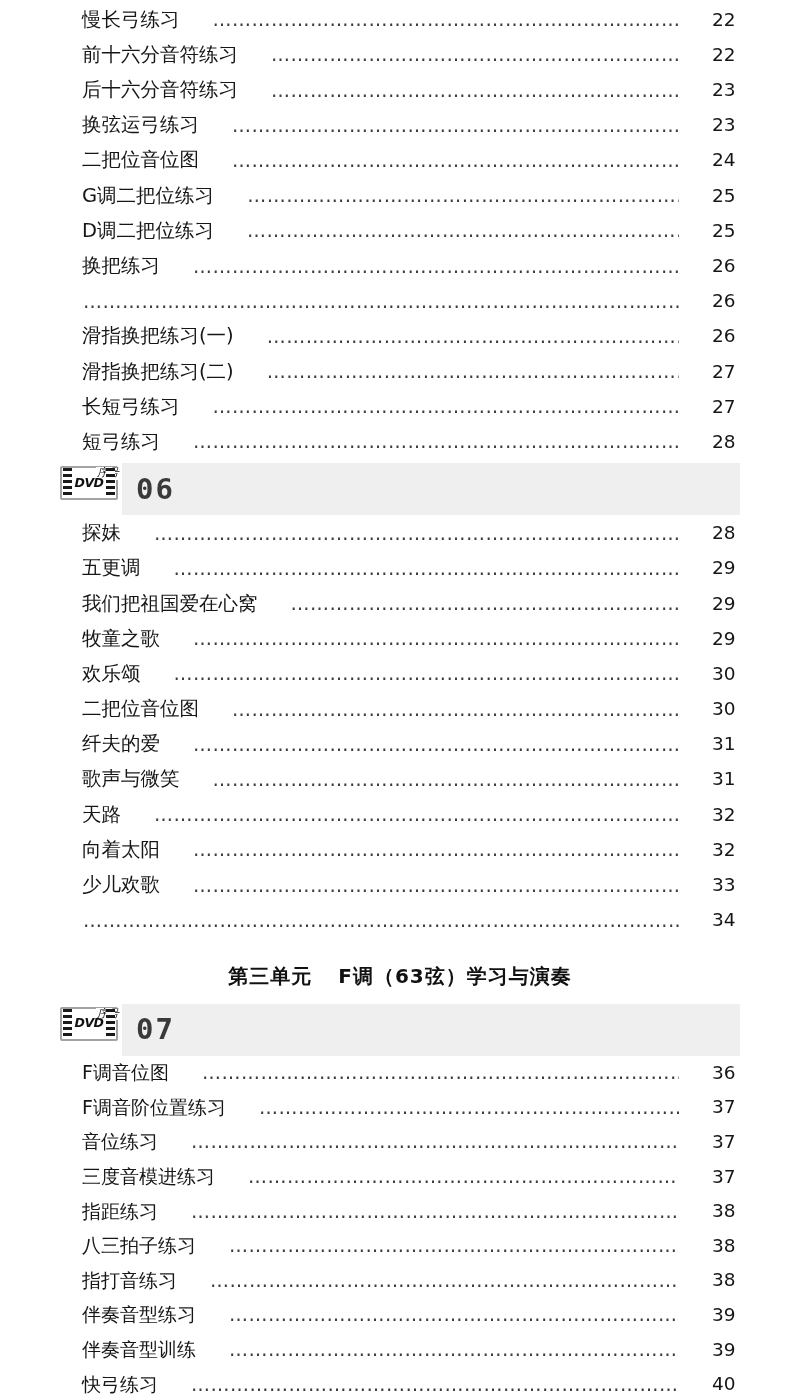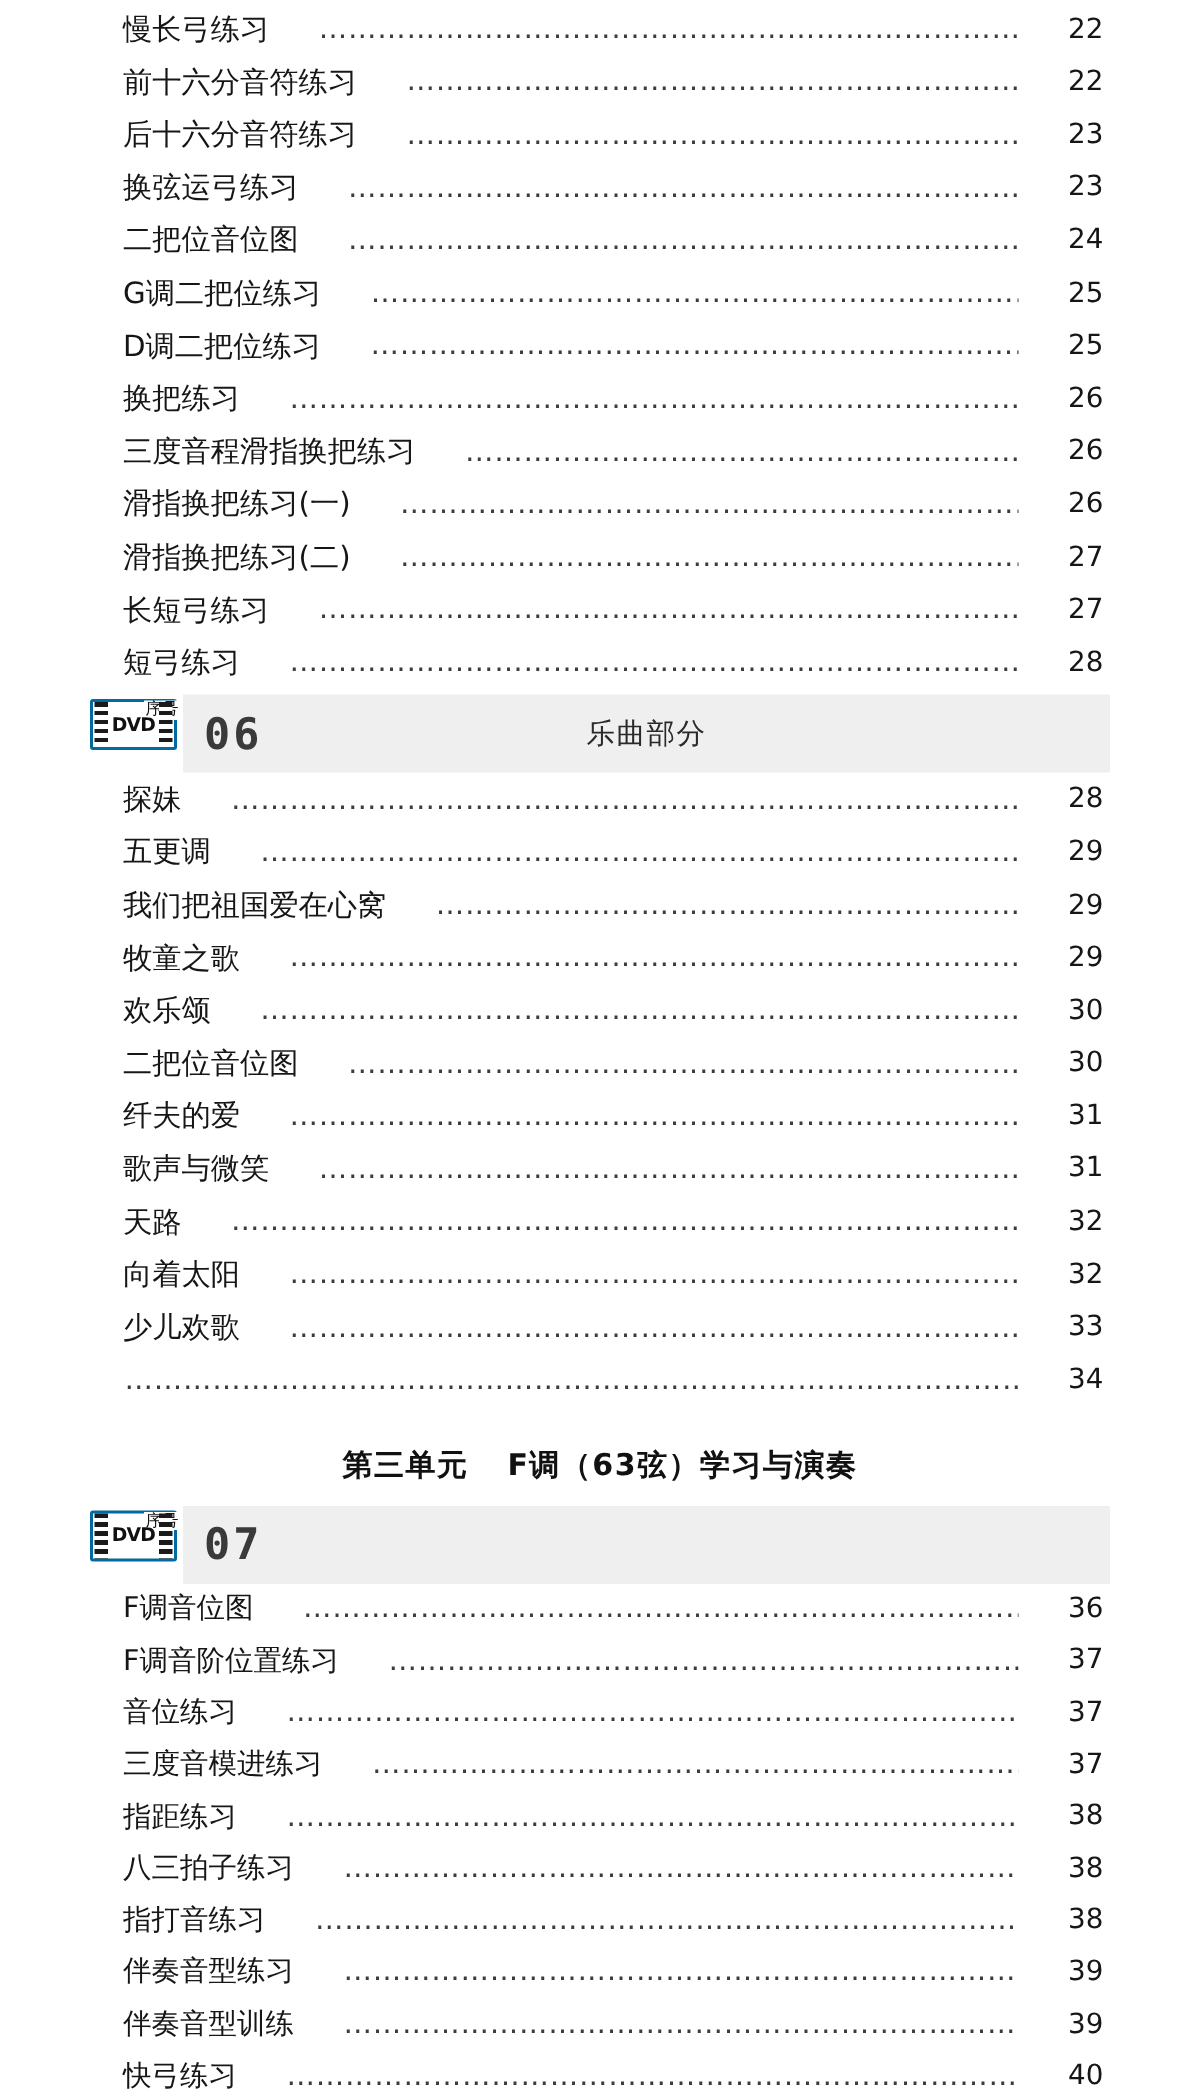--- a/index.html
+++ b/index.html
@@ -82,27 +82,28 @@
     position: relative;
     background: #ffffff;
     display: flex;
     flex-direction: column;
     justify-content: center;
   }
   .dvd-badge .film {
     position: relative;
     width: 58px;
     height: 34px;
-    border: 2px solid #0369a1;
+    border: 2px solid #a3a3a3;
     border-radius: 2px;
     box-sizing: border-box;
     background: #ffffff;
     display: flex;
     align-items: center;
     justify-content: center;
+    font-style: italic;
   }
   .dvd-badge .film:before,
   .dvd-badge .film:after {
     content: "";
     position: absolute;
     left: 1px;
     width: 9px;
     height: 30px;
     background:
       repeating-linear-gradient(to bottom, #1a1a1a 0 3px, #ffffff 3px 6px);
@@ -209,21 +210,20 @@
         <span class="t-title">D调二把位练习</span>
         <span class="t-dots">……………………………………………………………………………………………………………………</span>
         <span class="t-page">25</span>
       </li>
       <li class="toc-item">
         <span class="t-title">换把练习</span>
         <span class="t-dots">……………………………………………………………………………………………………………………</span>
         <span class="t-page">26</span>
       </li>
       <li class="toc-item">
-        <span class="t-title">三度音程滑指换把练习</span>
         <span class="t-dots">……………………………………………………………………………………………………………………</span>
         <span class="t-page">26</span>
       </li>
       <li class="toc-item">
         <span class="t-title">滑指换把练习(一)</span>
         <span class="t-dots">……………………………………………………………………………………………………………………</span>
         <span class="t-page">26</span>
       </li>
       <li class="toc-item">
         <span class="t-title">滑指换把练习(二)</span>
@@ -244,21 +244,20 @@
 
   <div class="section-band">
     <div class="dvd-badge">
       <div class="film">
         <span class="lbl">DVD</span>
         <span class="xuhao">序号</span>
       </div>
     </div>
     <div class="band-body">
       <span class="band-num">06</span>
-      <span class="band-title">乐曲部分</span>
     </div>
   </div>
 
   <ul class="toc-list" id="list-block2">
       <li class="toc-item">
         <span class="t-title">探妹</span>
         <span class="t-dots">……………………………………………………………………………………………………………………</span>
         <span class="t-page">28</span>
       </li>
       <li class="toc-item">

